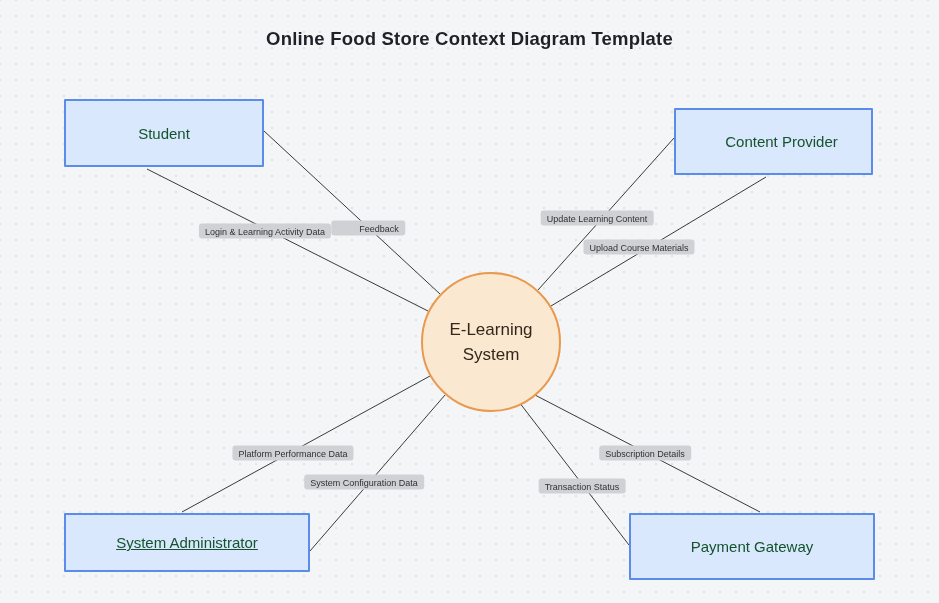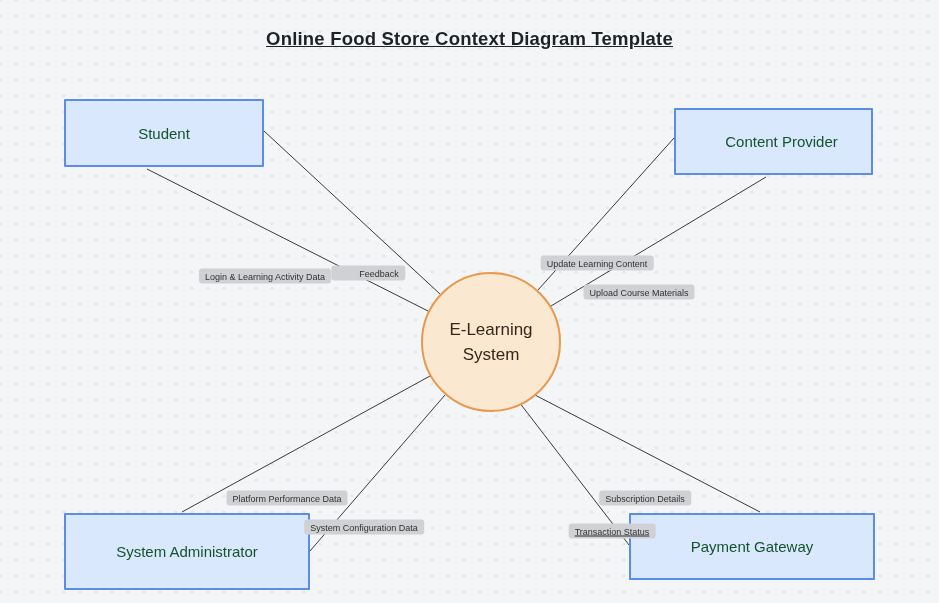--- a/index.html
+++ b/index.html
@@ -8,42 +8,42 @@
     background-color:#f4f5f6;
     background-image: radial-gradient(circle, rgba(99,106,119,0.13) 1px, transparent 1.3px);
     background-size:16px 16px;
     background-position:8px 8px;
     font-family:"Liberation Sans", sans-serif;
     overflow:hidden;
   }
   .title {
     position:absolute; top:28px; left:0; width:100%;
     text-align:center; font-size:18.5px; font-weight:700;
-    color:#1e2227; margin:0; letter-spacing:0.2px; z-index:4;text-decoration:underline;
+    color:#1e2227; margin:0; letter-spacing:0.2px; z-index:4;
   }
   svg.edges { position:absolute; left:0; top:0; width:939px; height:603px; z-index:1; }
   svg.edges line { stroke:#3a3a3a; stroke-width:1; }
   .entity {
     position:absolute; box-sizing:border-box;
     background:#d9e8fc; border:2px solid #5b8cea; border-radius:1px;
     display:flex; align-items:center; justify-content:center;
     font-size:15px; font-weight:500; color:#14532d; z-index:2;
   }
   .process {
     position:absolute; box-sizing:border-box;
     background:#fbe8d0; border:2px solid #e9994e; border-radius:50%;
     display:flex; align-items:center; justify-content:center;
     text-align:center; font-size:17px; font-weight:500;
     color:#33281a; line-height:1.5; z-index:2;
   }
   .process .process-label { width:106px; }
   .flow-label {
     position:absolute; transform:translate(-50%,-50%);
     background:#d0d1d4; border-radius:3px; padding:2.5px 6px;
-    font-size:9px; color:#313131; white-space:nowrap; z-index:3;margin-top:45px;
+    font-size:9px; color:#313131; white-space:nowrap; z-index:3;
   }
 </style>
 </head>
 <body>
 
 <div class="canvas">
   <svg class="edges" id="edges">
       <line x1="147" y1="169" x2="428" y2="311"></line>
       <line x1="264" y1="131" x2="440" y2="294"></line>
       <line x1="674" y1="138" x2="538" y2="290"></line>
@@ -51,31 +51,31 @@
       <line x1="430" y1="376" x2="182" y2="512"></line>
       <line x1="445" y1="395" x2="310" y2="551"></line>
       <line x1="535" y1="395" x2="760" y2="512"></line>
       <line x1="519" y1="402" x2="629" y2="545"></line>
     </svg>
   <div id="nodes">
       <div class="flow-label" style="left: 265px; top: 231px;">Login &amp; Learning Activity Data</div>
       <div class="flow-label" style="left: 368px; top: 228px; padding-left: 28px;">Feedback</div>
       <div class="flow-label" style="left: 597px; top: 218px;">Update Learning Content</div>
       <div class="flow-label" style="left: 639px; top: 247px;">Upload Course Materials</div>
-      <div class="flow-label" style="left: 287px; top: 453px;">Platform Performance Data</div>
+      <div class="flow-label" style="left: 293px; top: 453px;">Platform Performance Data</div>
       <div class="flow-label" style="left: 364px; top: 482px;">System Configuration Data</div>
       <div class="flow-label" style="left: 645px; top: 453px;">Subscription Details</div>
-      <div class="flow-label" style="left: 612px; top: 486px; text-decoration: underline;">Transaction Status</div>
+      <div class="flow-label" style="left: 582px; top: 486px;">Transaction Status</div>
       <div class="entity" style="left: 64px; top: 99px; width: 200px; height: 68px;">
         <span>Student</span>
       </div>
       <div class="entity" style="left: 674px; top: 108px; width: 199px; height: 67px; padding-left: 16px;">
         <span>Content Provider</span>
       </div>
-      <div class="entity" style="left: 64px; top: 513px; width: 246px; height: 77px;">
+      <div class="entity" style="left: 64px; top: 513px; width: 246px; height: 59px; text-decoration: underline;">
         <span>System Administrator</span>
       </div>
       <div class="entity" style="left: 629px; top: 513px; width: 246px; height: 67px;">
         <span>Payment Gateway</span>
       </div>
       <div class="process" style="left: 421px; top: 272px; width: 140px; height: 140px;">
         <span class="process-label">E-Learning System</span>
       </div>
     </div>
   <h1 class="title">Online Food Store Context Diagram Template</h1>

